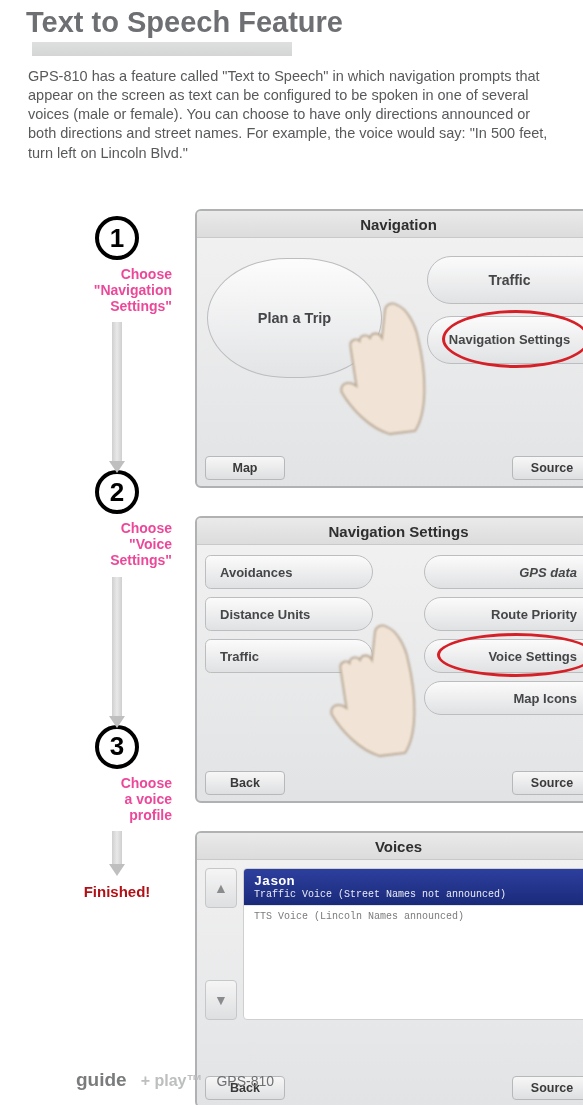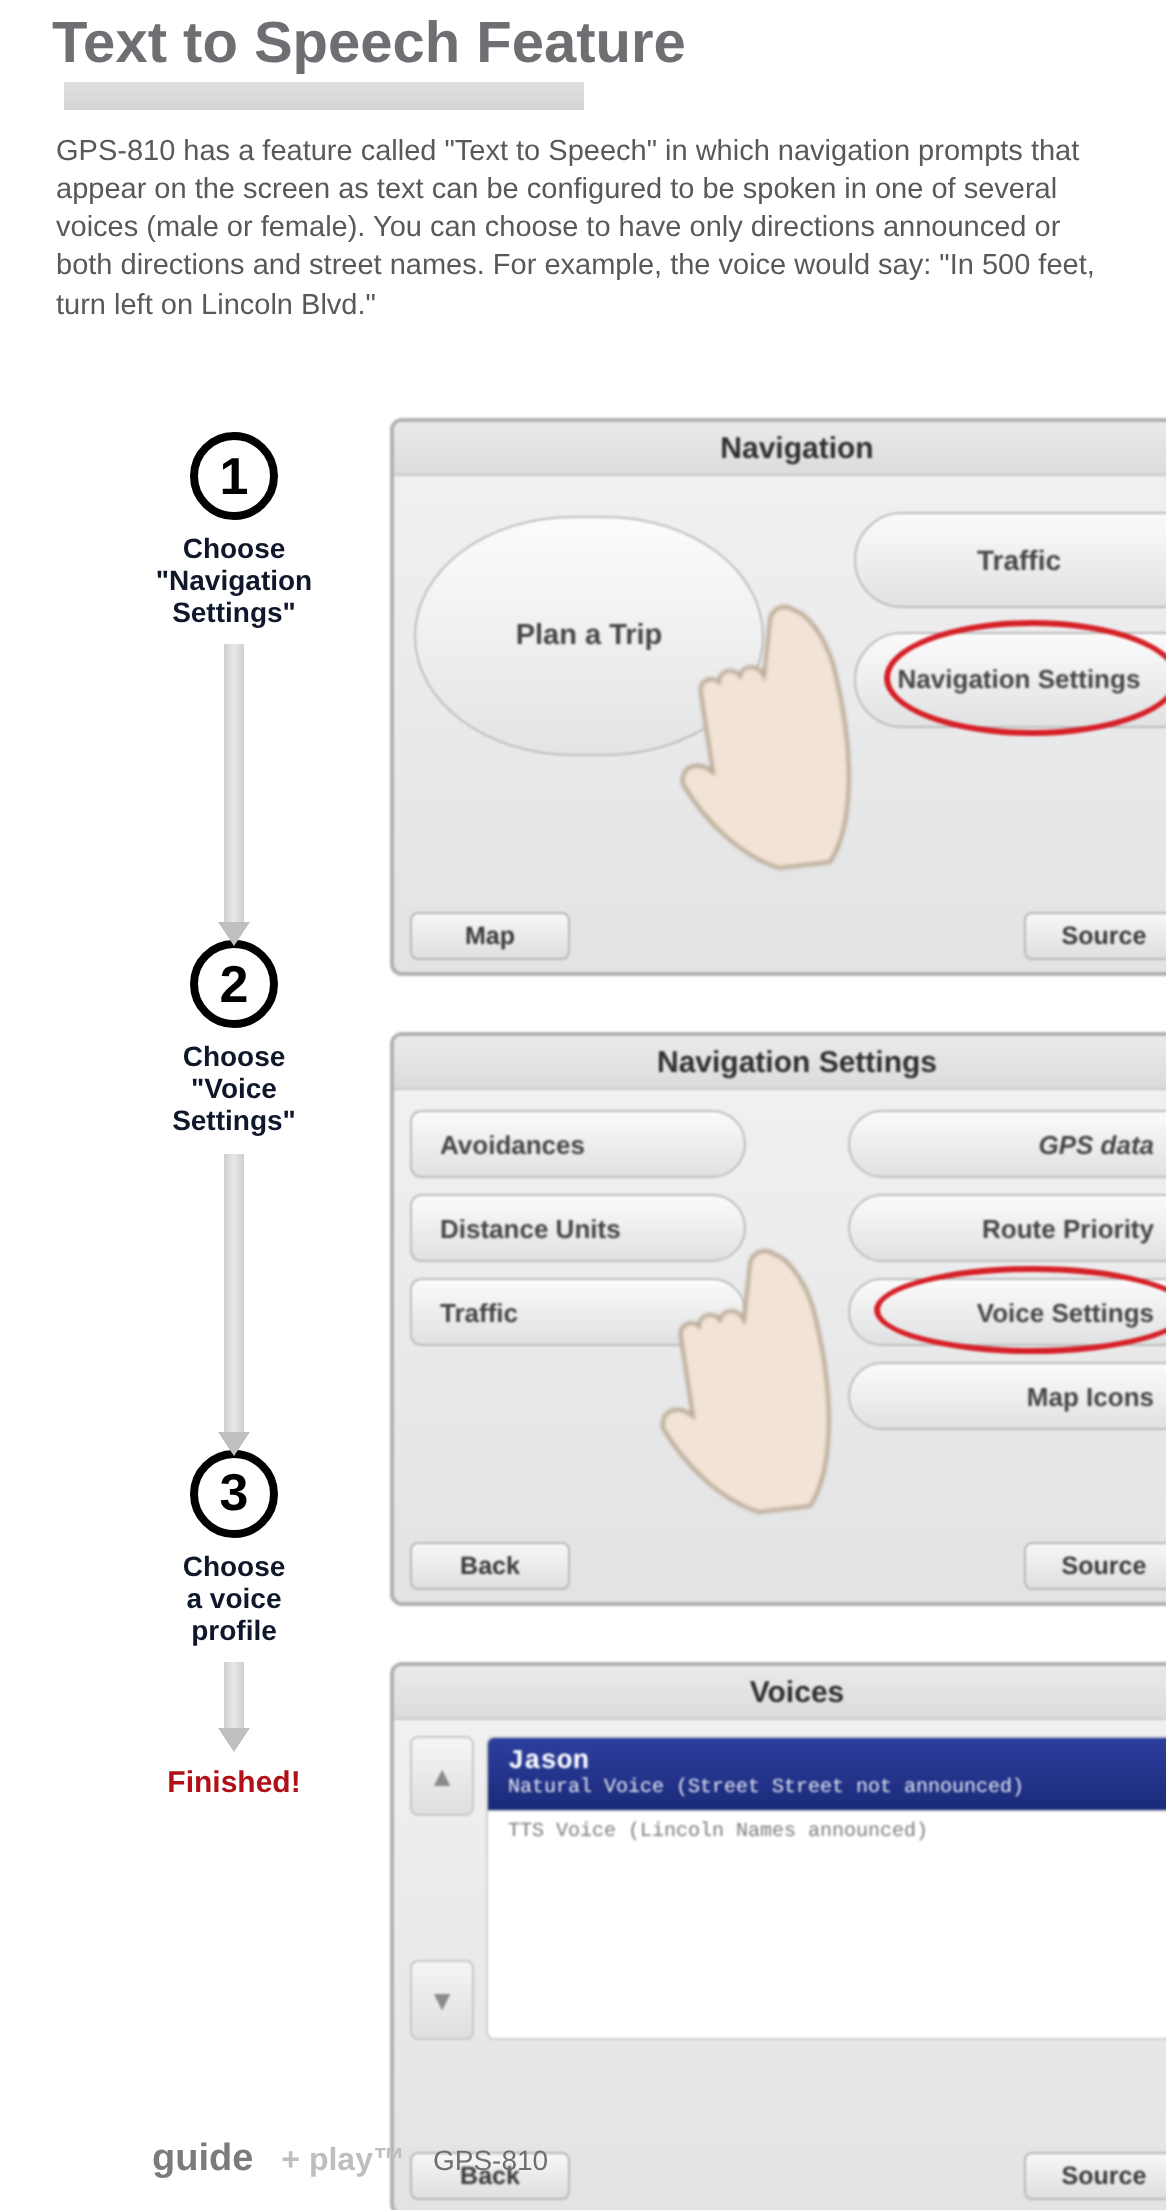--- a/index.html
+++ b/index.html
@@ -10,21 +10,21 @@
   .title-wrap { margin-top: 6px; margin-left: -2px; }
   .title { font-size: 29px; font-weight: 700; color: #6e6f72; letter-spacing: 0px; display: inline-block; }
   .title-bar { display:inline-block; vertical-align: middle; width: 260px; height: 14px; background: linear-gradient(#c9cacb,#b8b9ba); margin-left: 6px; opacity: .6; }
 
   
   .intro { margin-top: 10px; font-size: 14.5px; line-height: 1.32; color: #58595b; padding-right: 4px; }
 
   
   .steps-area { position: absolute; left: 62px; top: 210px; width: 110px; }
   .num-circle { width: 44px; height: 44px; border: 4px solid #000; border-radius: 50%; background: #fff; font-size: 26px; font-weight: 800; color: #000; display: flex; align-items: center; justify-content: center; margin: 0 auto 6px; }
-  .step-label { font-size: 14px; font-weight: 700; color: #0f172a; text-align: center; line-height: 1.15; }
+  .step-label { font-size: 14px; font-weight: 700; color: #ec4899; text-align: right; line-height: 1.15; }
   .connector { width: 10px; margin: 8px auto; background: linear-gradient(90deg,#cfcfd0,#e8e8e9,#cfcfd0); position: relative; }
   .connector::after { content:""; position:absolute; left:50%; bottom:-11px; transform:translateX(-50%); border-left:8px solid transparent; border-right:8px solid transparent; border-top:12px solid #bfbfc0; }
   .step1 { }
   .conn1 { height: 140px; }
   .conn2 { height: 140px; }
   .conn3 { height: 34px; }
   .finished { color: #b11116; font-weight: 800; font-size: 15px; text-align: center; margin-top: 18px; }
 
   
   .screens { position: absolute; left: 195px; top: 203px; width: 375px; }
@@ -169,21 +169,21 @@
     <div class="screen s3">
       <div class="screen-title">Voices</div>
       <div class="screen-body">
         <div class="arrow-col">
           <div class="arrow-btn">▲</div>
           <div class="arrow-btn">▼</div>
         </div>
         <div class="voice-list">
           <div class="voice-sel">
             <div class="vn">Jason</div>
-            <div class="vs">Natural Voice (Street Street not announced)</div>
+            <div class="vs">Traffic Voice (Street Names not announced)</div>
           </div>
           <div class="voice-row">
             <div class="vs">TTS Voice (Lincoln Names announced)</div>
           </div>
         </div>
       </div>
       <div class="bottom-bar">
         <div class="soft-btn">Back</div>
         <div class="soft-btn">Source</div>
       </div>

